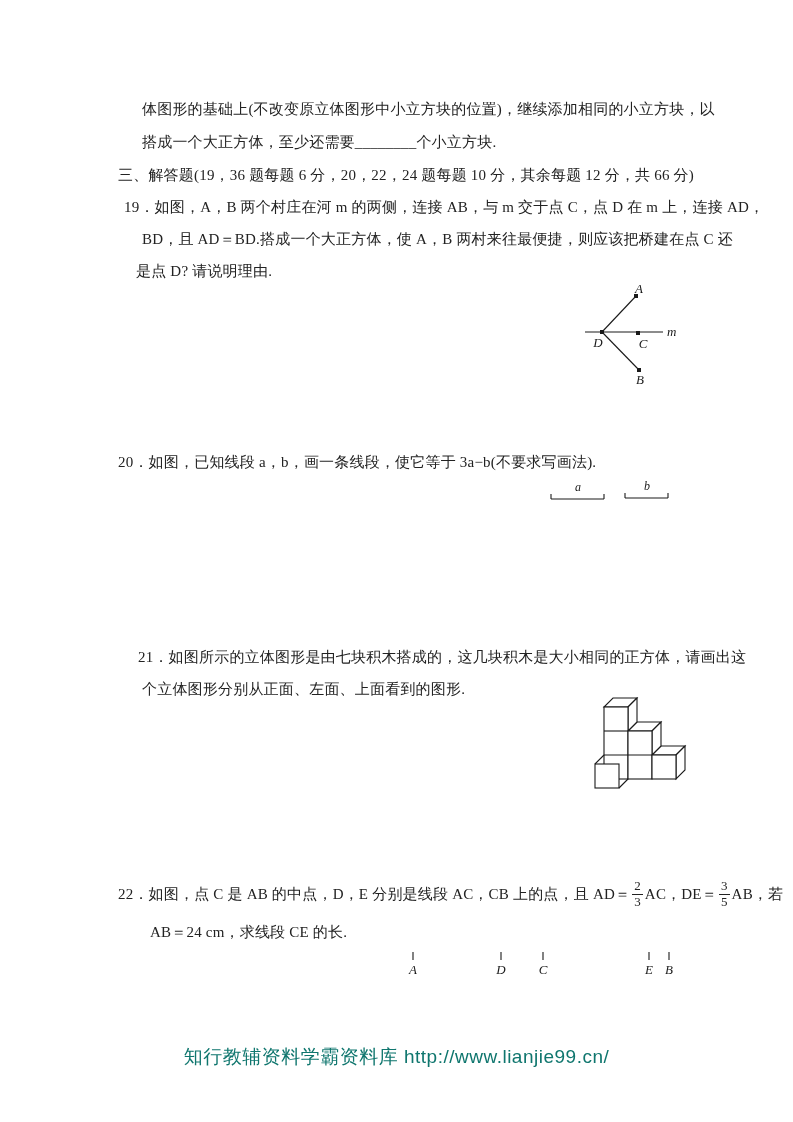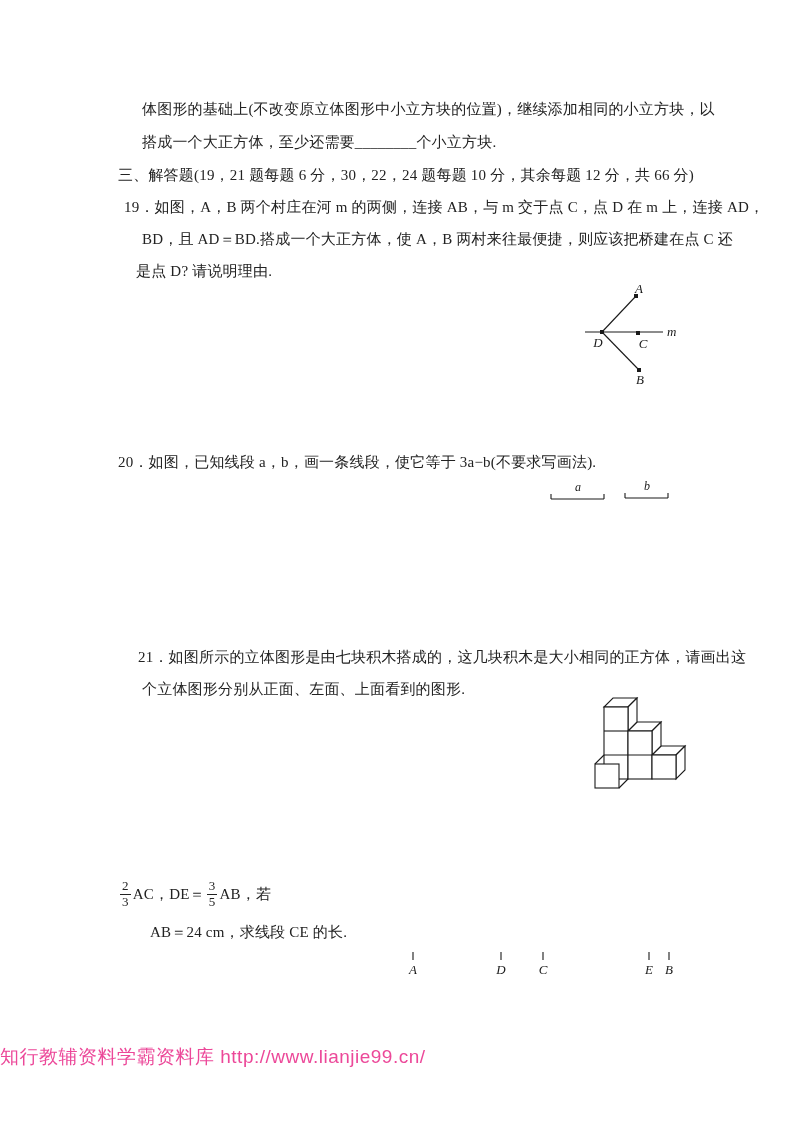--- a/index.html
+++ b/index.html
@@ -41,34 +41,34 @@
     font-size:13px;
     line-height:1.15;
     margin:0 2px;
     vertical-align:middle;
   }
   .frac .den{border-top:1px solid #222;padding:0 2px;}
   .frac .num{padding:0 2px;}
   .footer{
     position:absolute;
     left:0;top:1044px;width:793px;
-    text-align:left;
+    text-align:center;
     font-family:"Liberation Sans","DejaVu Sans",sans-serif;
     font-size:19px;
-    color:#ec4899;
+    color:#0f766e;
     letter-spacing:0.5px;
   }
 </style>
 </head>
 <body>
 
 <div class="tline" style="left:142px;top:100px;">体图形的基础上(不改变原立体图形中小立方块的位置)，继续添加相同的小立方块，以</div>
 <div class="tline" style="left:142px;top:133px;">搭成一个大正方体，至少还需要________个小立方块.</div>
 
-<div class="tline" style="left:118px;top:166px;">三、解答题(19，21 题每题 6 分，30，22，24 题每题 10 分，其余每题 12 分，共 66 分)</div>
+<div class="tline" style="left:118px;top:166px;">三、解答题(19，36 题每题 6 分，20，22，24 题每题 10 分，其余每题 12 分，共 66 分)</div>
 
 <div class="tline" style="left:124px;top:198px;">19．如图，A，B 两个村庄在河 m 的两侧，连接 AB，与 m 交于点 C，点 D 在 m 上，连接 AD，</div>
 <div class="tline" style="left:142px;top:230px;">BD，且 AD＝BD.搭成一个大正方体，使 A，B 两村来往最便捷，则应该把桥建在点 C 还</div>
 <div class="tline" style="left:136px;top:262px;text-align:center;">是点 D? 请说明理由.</div>
 
 <svg class="fig" style="left:580px;top:283px;" width="110" height="108">
   <g stroke="#1a1a1a" stroke-width="1.1">
     <line x1="5" y1="49" x2="83" y2="49"></line>
     <line x1="22" y1="49" x2="56" y2="13"></line>
     <line x1="22" y1="49" x2="59" y2="87"></line>
@@ -122,20 +122,21 @@
     <line x1="10" y1="34" x2="34" y2="34"></line>
     <line x1="10" y1="58" x2="58" y2="58"></line>
 
     <rect x="1" y="67" width="24" height="24"></rect>
     <line x1="1" y1="67" x2="10" y2="58"></line>
     <line x1="25" y1="91" x2="34" y2="82"></line>
   </g>
 </svg>
 
 <div class="q22line" style="left:118px;top:872px;">
+  <span>22．如图，点 C 是 AB 的中点，D，E 分别是线段 AC，CB 上的点，且 AD＝</span>
   <span class="frac">
     <span class="num">2</span>
     <span class="den">3</span>
   </span>
   <span>AC，DE＝</span>
   <span class="frac">
     <span class="num">3</span>
     <span class="den">5</span>
   </span>
   <span>AB，若</span>

